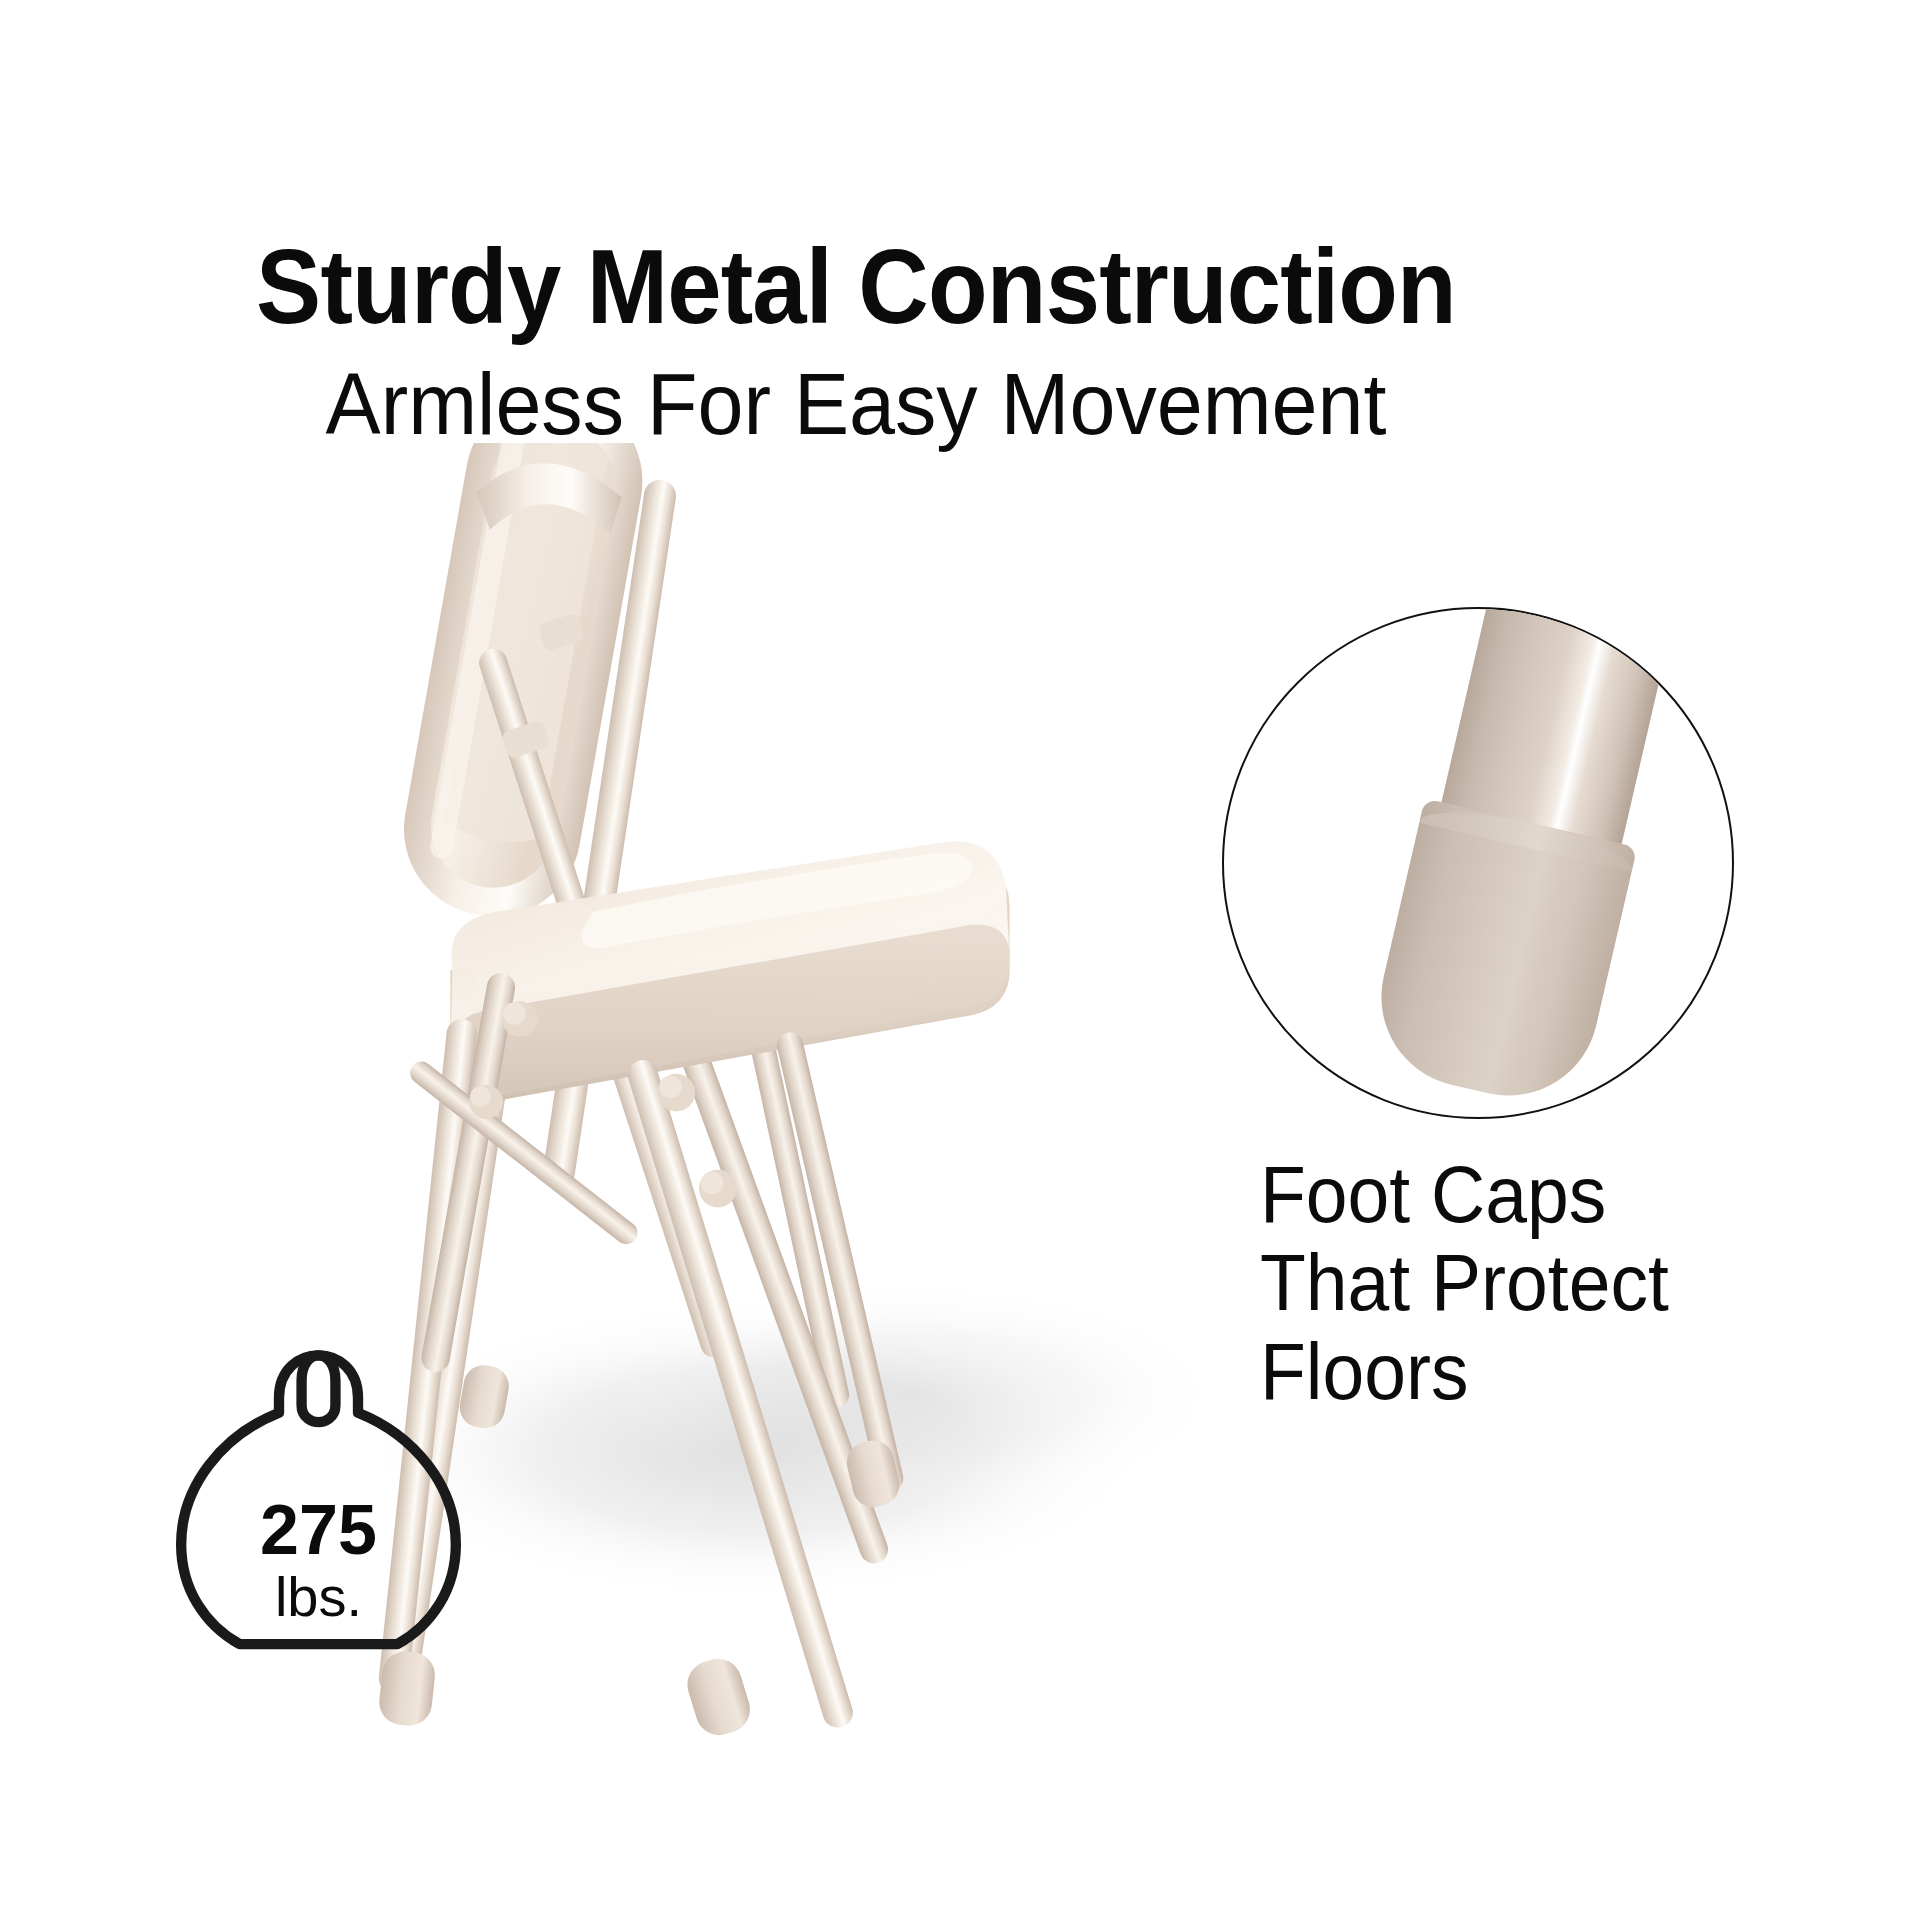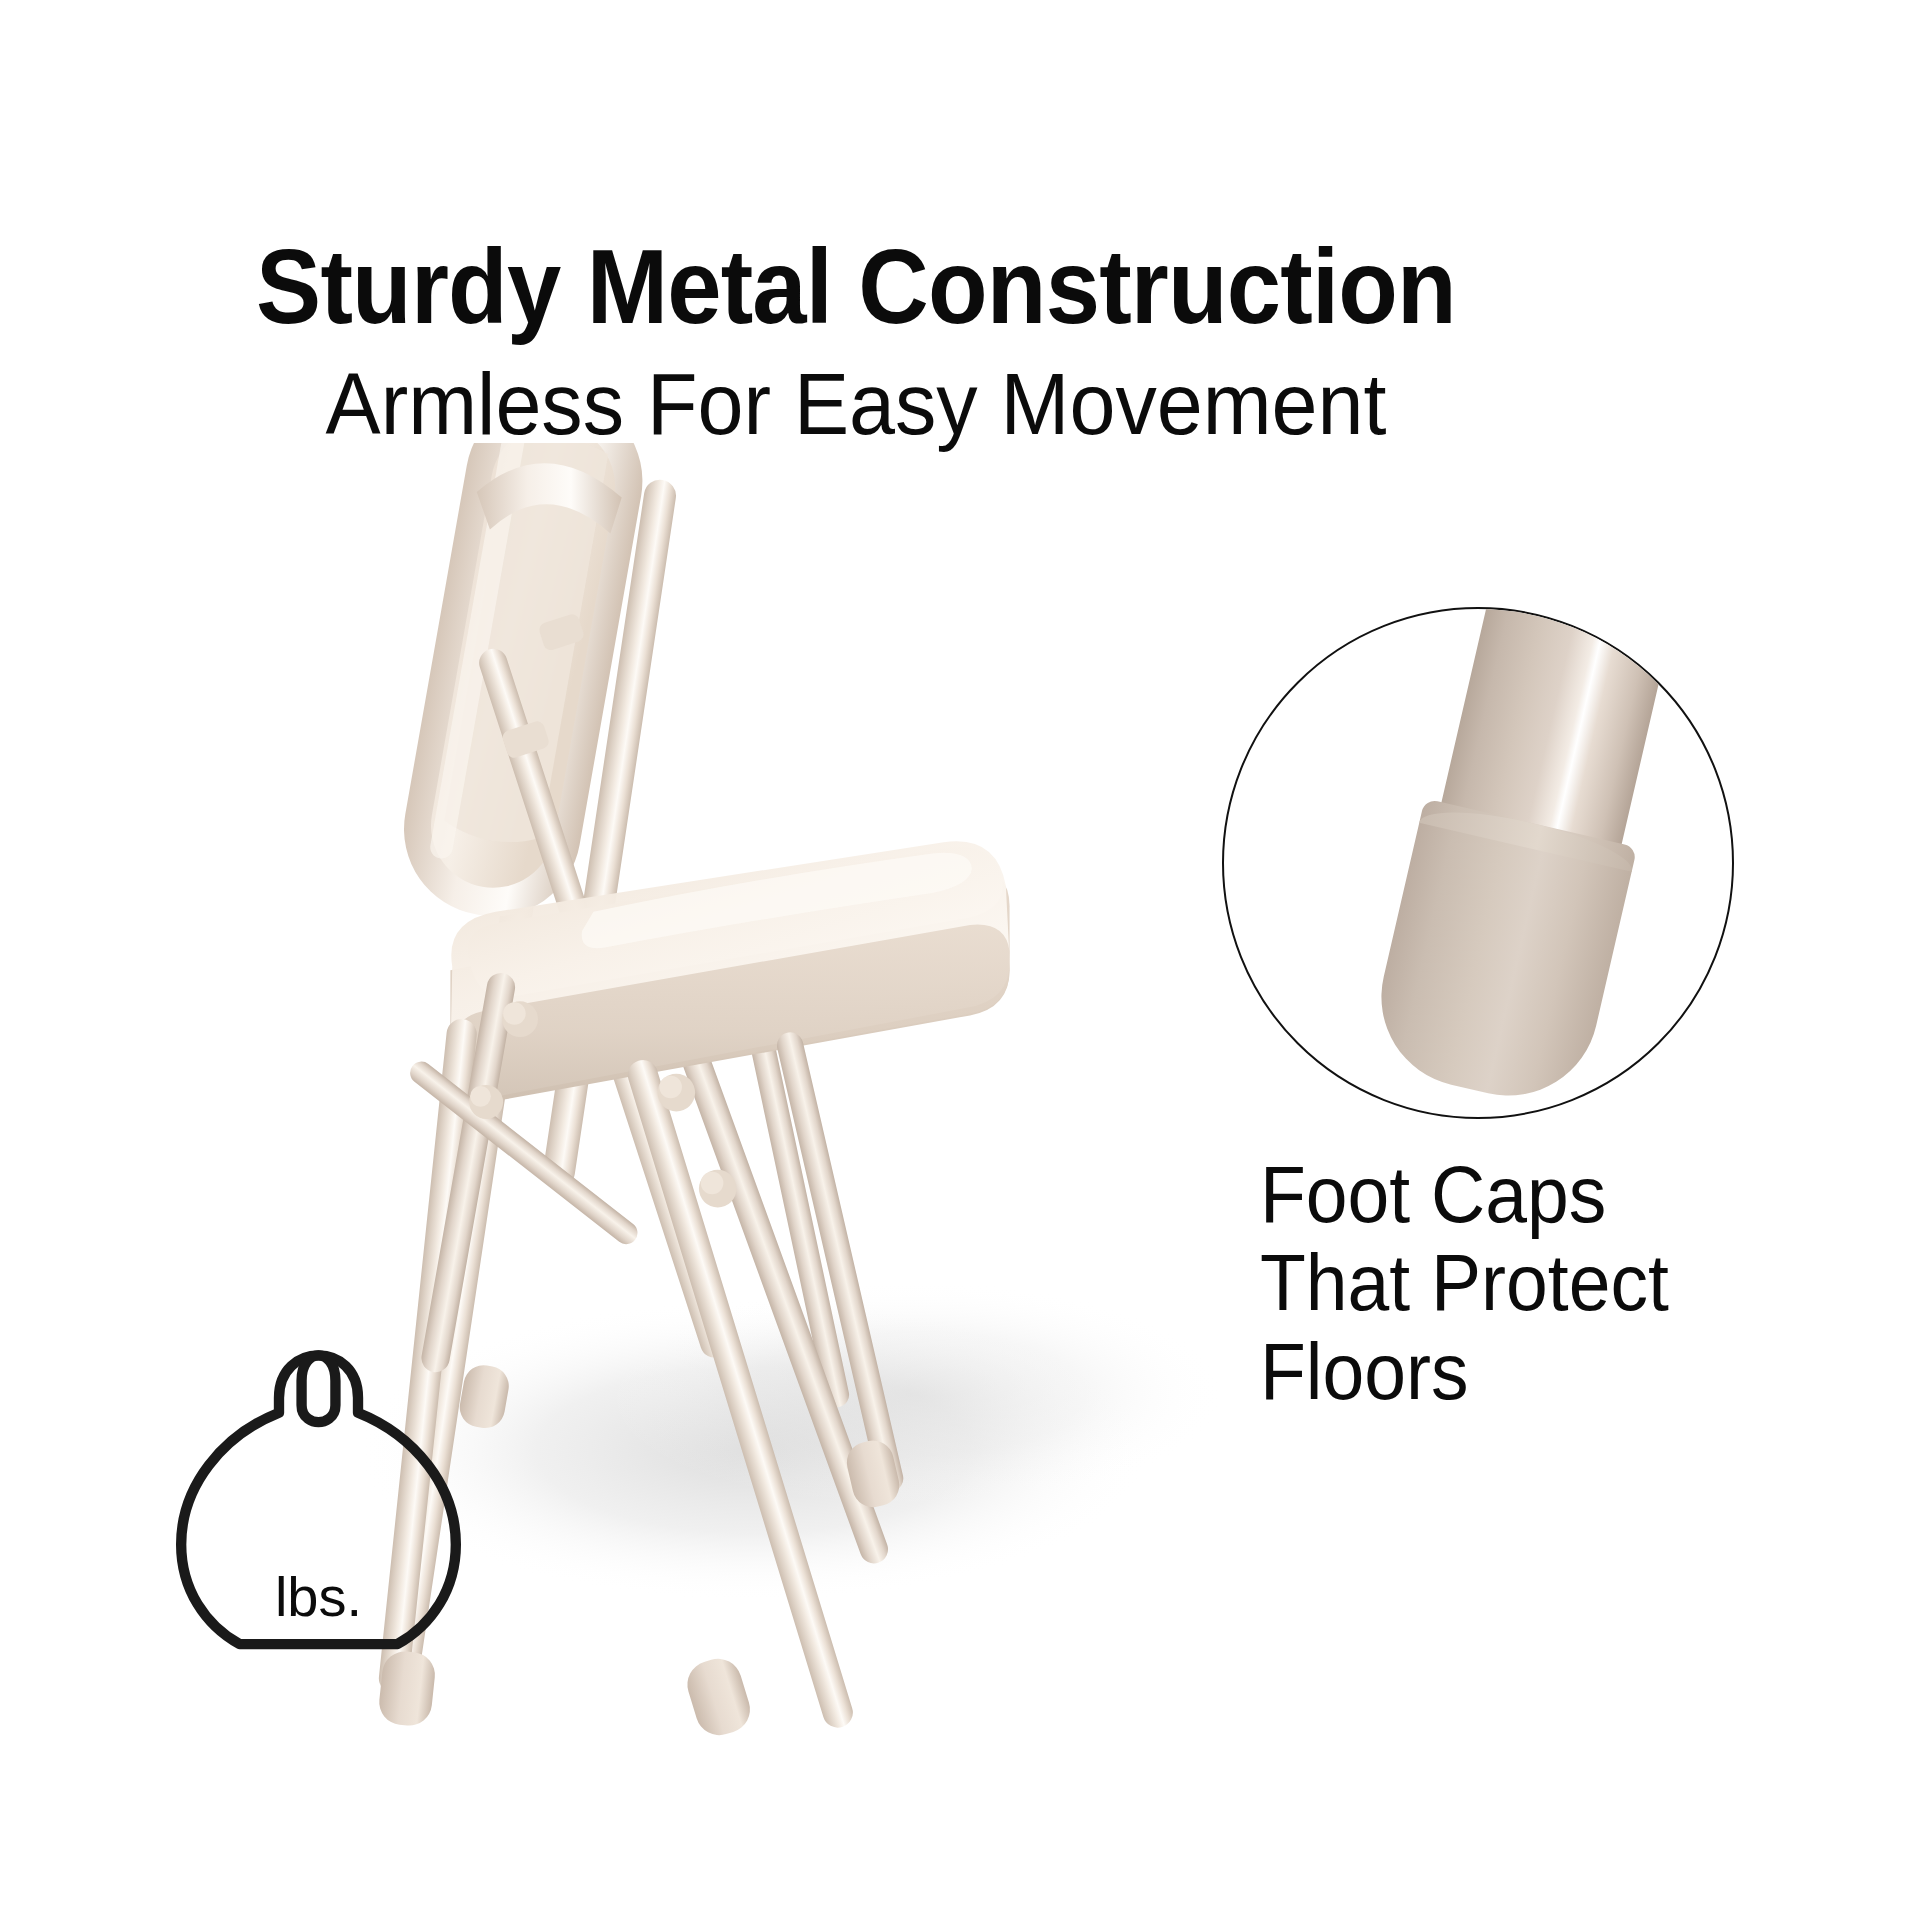--- a/index.html
+++ b/index.html
@@ -330,15 +330,16 @@
              C14 190 58 136 118 112
              Z" fill="none" stroke="#1a1a1a" stroke-width="11" stroke-linejoin="round" stroke-linecap="round"></path>
 
     <path d="M142 104
              L142 78
              C142 42 178 42 178 78
              L178 104
              C178 118 166 122 160 122
              C154 122 142 118 142 104 Z" fill="none" stroke="#1a1a1a" stroke-width="11" stroke-linejoin="round" stroke-linecap="round"></path>
   </svg>
+  <div class="wb-value">275</div>
   <div class="wb-unit">lbs.</div>
 </div>
 
 
 </body></html>

